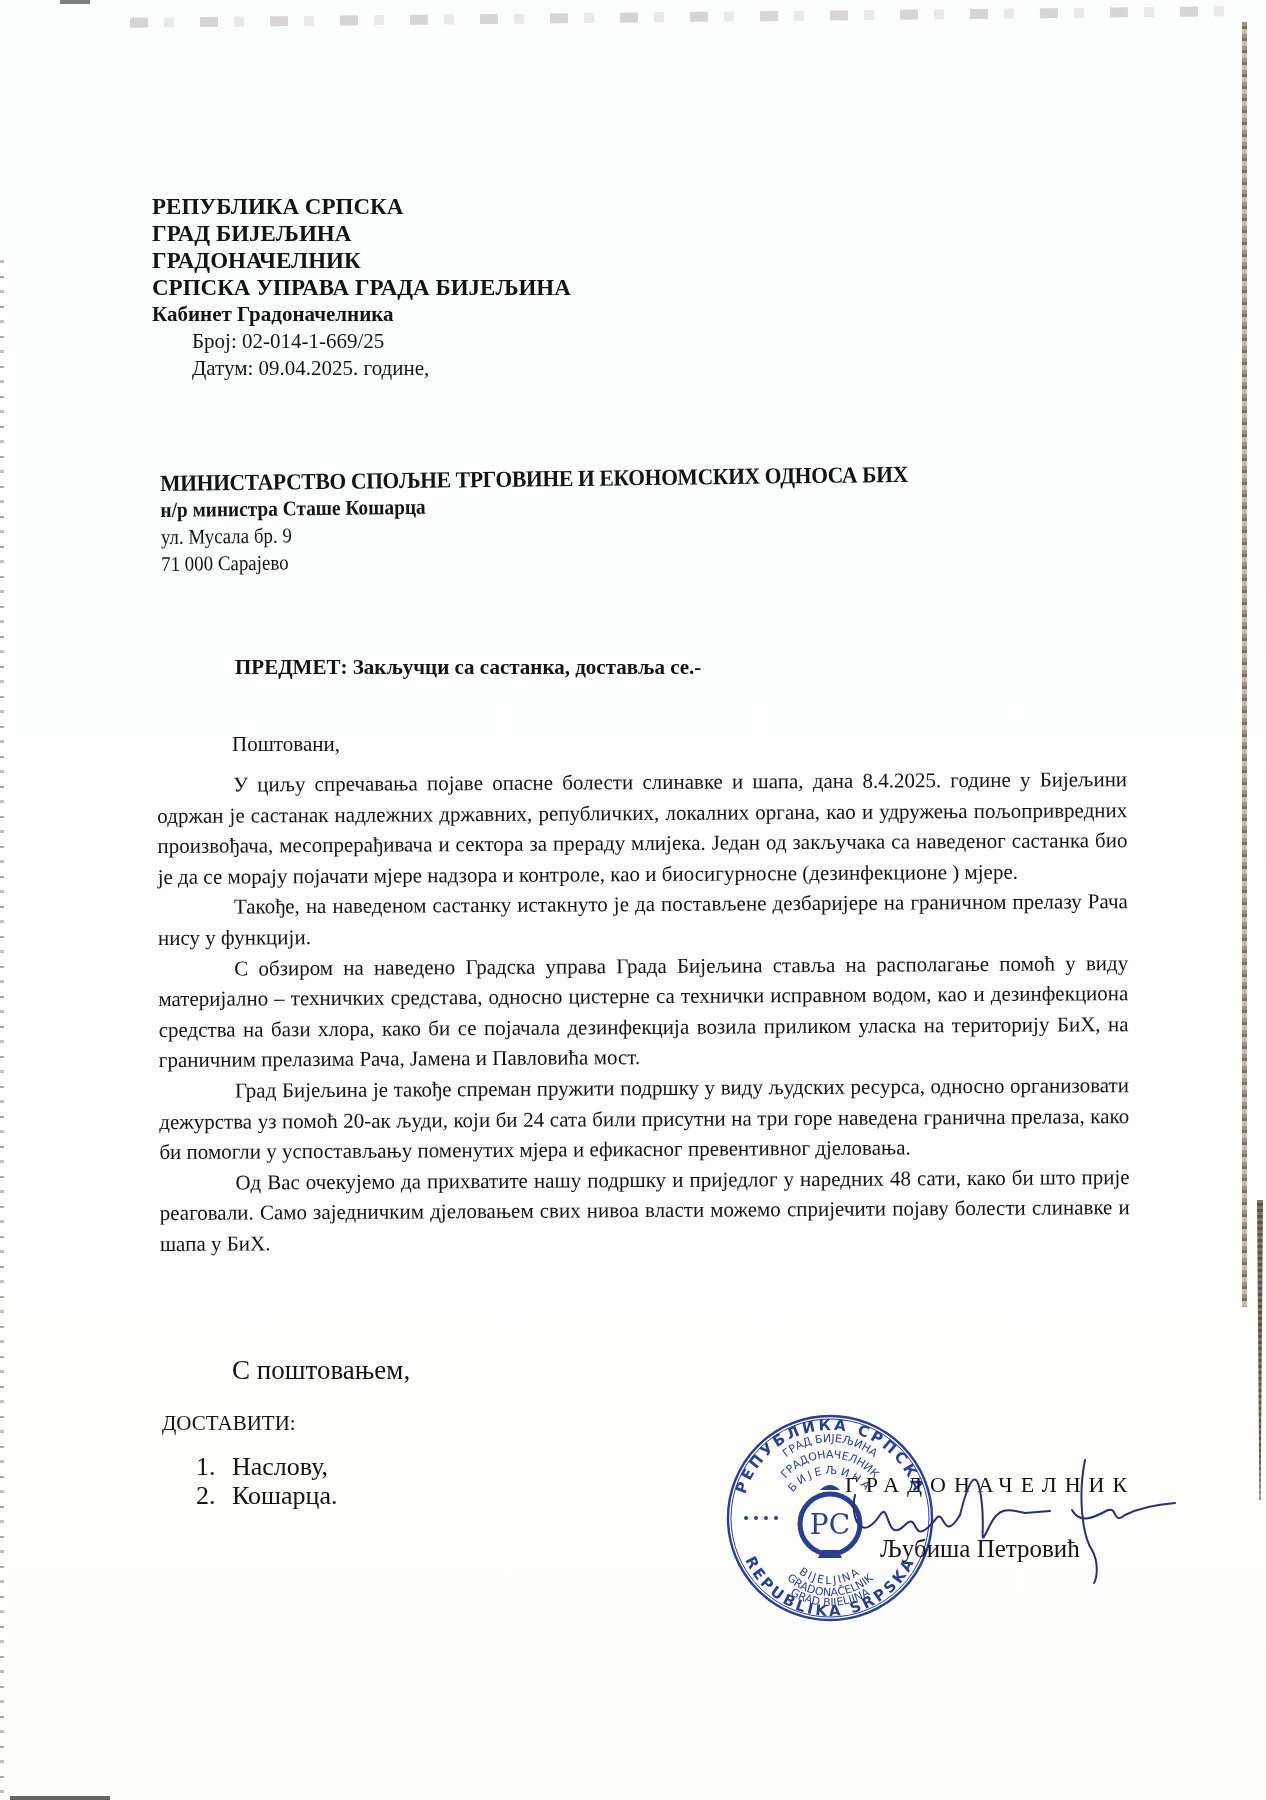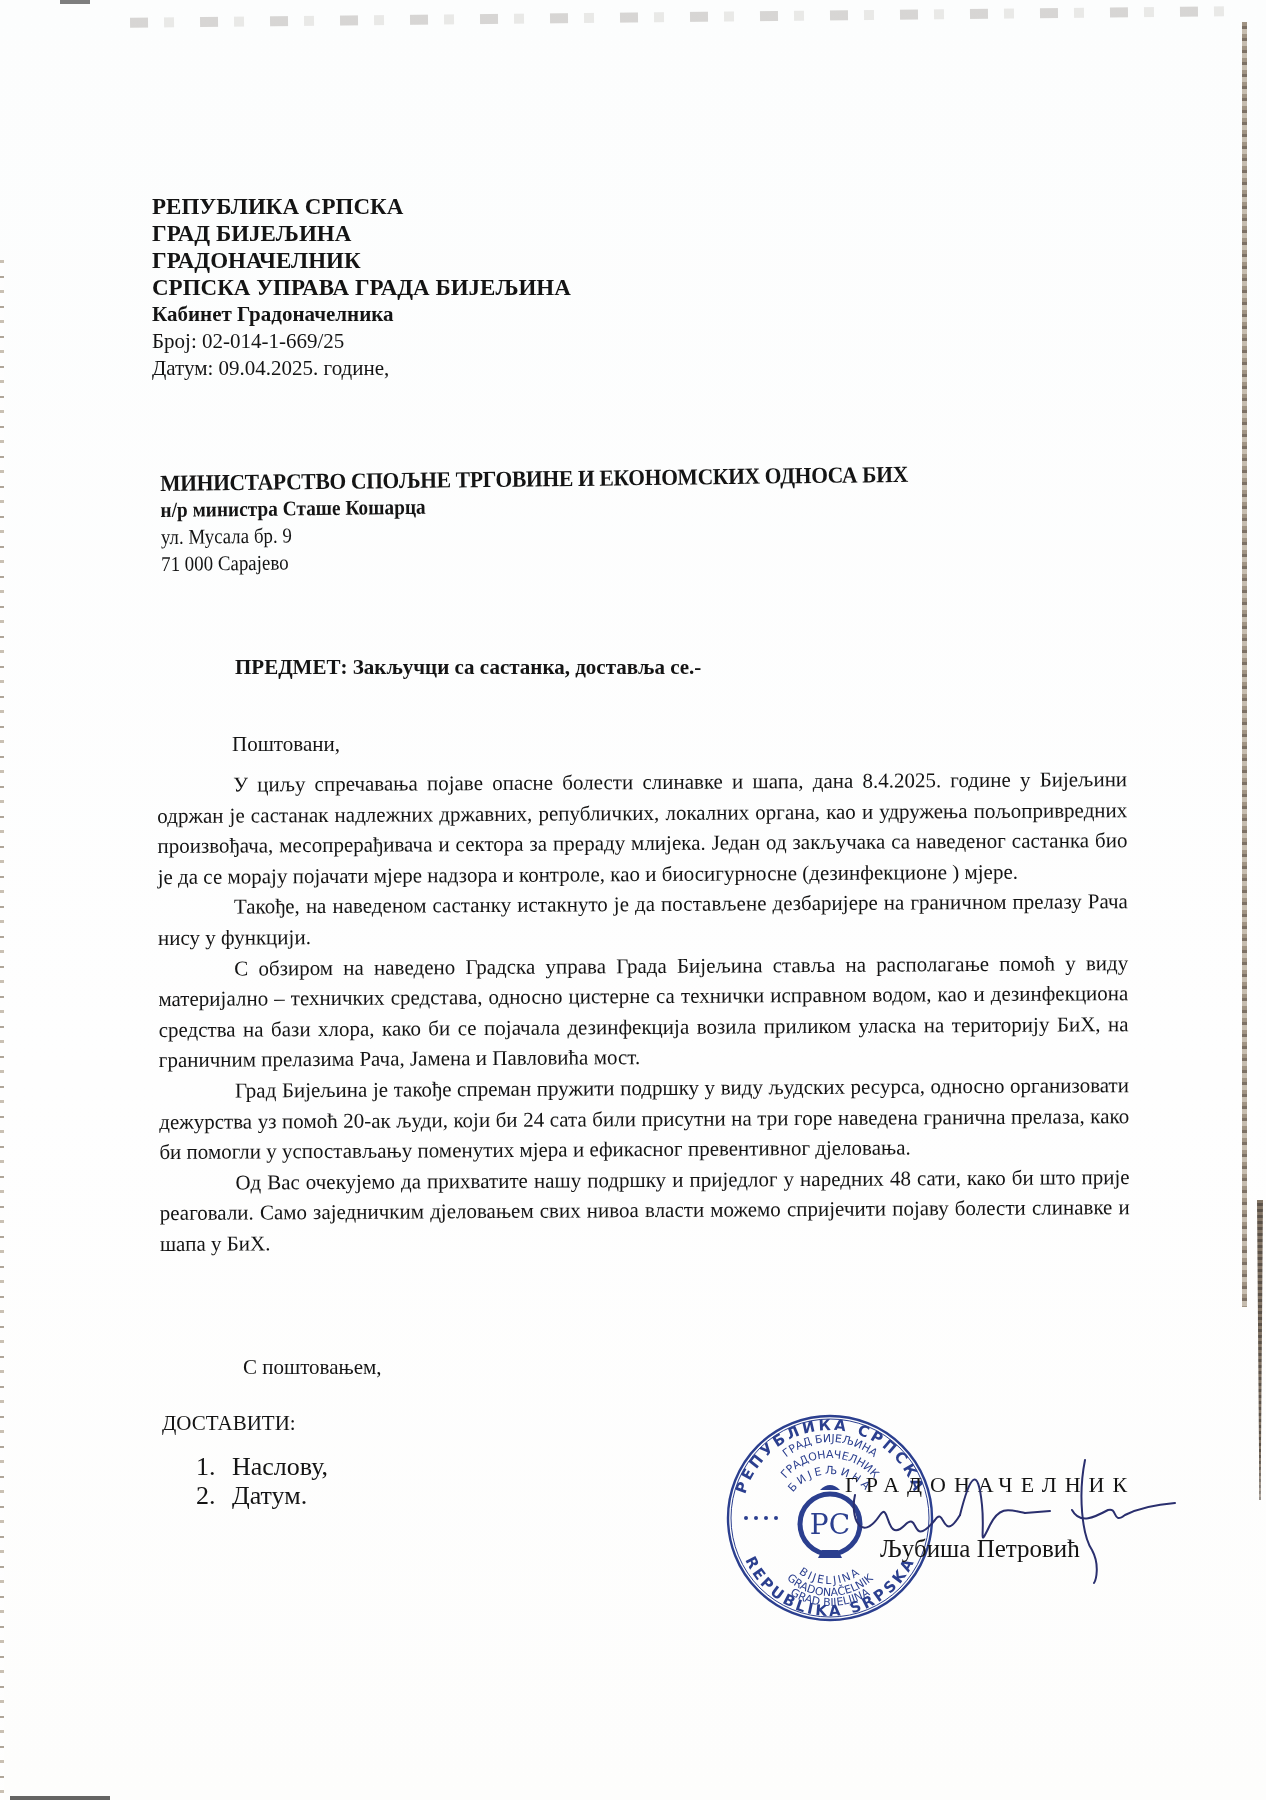--- a/index.html
+++ b/index.html
@@ -40,38 +40,38 @@
   }
   .bottom-left-dark {
     position: absolute; left: 10px; top: 1796px; width: 100px; height: 4px;
     background: #222; opacity: .7;
   }
 
   .hdr { position: absolute; left: 152px; top: 193px; }
   .hdr .line { font-size: 23px; line-height: 27px; white-space: nowrap; }
   .hdr .b { font-weight: bold; }
   .hdr .sm-b { font-weight: bold; font-size: 21px; line-height: 27px; }
-  .hdr .reg { font-size: 21px; line-height: 27px; font-family: "Liberation Sans Narrow", "Liberation Serif", serif; }
+  .hdr .reg { font-size: 21px; line-height: 27px; font-family: "Liberation Sans Narrow", "Liberation Serif", serif; margin-left: 40px; }
 
   .recipient { position: absolute; left: 160px; top: 470px; transform: rotate(-0.7deg); transform-origin: left top; }
   .recipient .line { white-space: nowrap; line-height: 27px; }
   .recipient .l1 { font-weight: bold; font-size: 23px; letter-spacing: -0.4px; transform: scaleX(0.94); transform-origin: left; }
   .recipient .l2 { font-weight: bold; font-size: 21px; transform: scaleX(0.92); transform-origin: left; }
   .recipient .l3, .recipient .l4 { font-size: 21px; transform: scaleX(0.9); transform-origin: left; }
 
   .subject { position: absolute; left: 235px; top: 648px; font-size: 21px; font-weight: bold; white-space: nowrap; margin-top: 7px; }
   .salutation { position: absolute; left: 232px; top: 732px; font-size: 21px; white-space: nowrap; }
 
   .body { position: absolute; left: 157px; top: 770px; width: 970px; transform: rotate(-0.35deg); transform-origin: left top; }
   .body p {
     margin: 0; font-size: 21px; line-height: 30.6px; text-align: justify; text-indent: 76px;
     font-family: "Liberation Sans Narrow", "Liberation Serif", serif;
   }
 
-  .closing { position: absolute; left: 243px; top: 1355px; font-size: 21px; white-space: nowrap; }
+  .closing { position: absolute; left: 232px; top: 1355px; font-size: 27px; white-space: nowrap; }
   .deliver { position: absolute; left: 162px; top: 1411px; font-size: 21px; white-space: nowrap; }
   .deliver-list { position: absolute; left: 196px; top: 1440px; font-size: 26px; margin-top: 12px; }
   .deliver-list .item { line-height: 29px; white-space: nowrap; }
   .deliver-list .num { display: inline-block; width: 36px; }
 
   .stamp { position: absolute; left: 724px; top: 1412px; width: 212px; height: 212px; }
   .sign-title { position: absolute; left: 845px; top: 1472px; font-size: 22px; letter-spacing: 8px; white-space: nowrap; }
   .sign-name { position: absolute; left: 880px; top: 1535px; font-size: 25px; white-space: nowrap; }
   .signature { position: absolute; left: 850px; top: 1455px; width: 330px; height: 130px; }
 </style>
@@ -115,21 +115,21 @@
 </div>
 
 <div class="closing">С поштовањем,</div>
 
 <div class="deliver">ДОСТАВИТИ:</div>
 <div class="deliver-list">
   <div class="item">
     <span class="num">1.</span><span>Наслову,</span>
   </div>
   <div class="item">
-    <span class="num">2.</span><span>Датум.</span>
+    <span class="num">2.</span><span>Кошарца.</span>
   </div>
 </div>
 
 <svg class="stamp" viewBox="0 0 212 212">
   <defs>
     <path id="outerTop" d="M 18 106 A 88 88 0 0 1 194 106"></path>
     <path id="outerBottom" d="M 14 112 A 92 92 0 0 0 198 112"></path>
     <path id="in1" d="M 36 100 A 70 70 0 0 1 176 100"></path>
     <path id="in2" d="M 48 104 A 58 58 0 0 1 164 104"></path>
     <path id="in3" d="M 60 108 A 46 46 0 0 1 152 108"></path>

